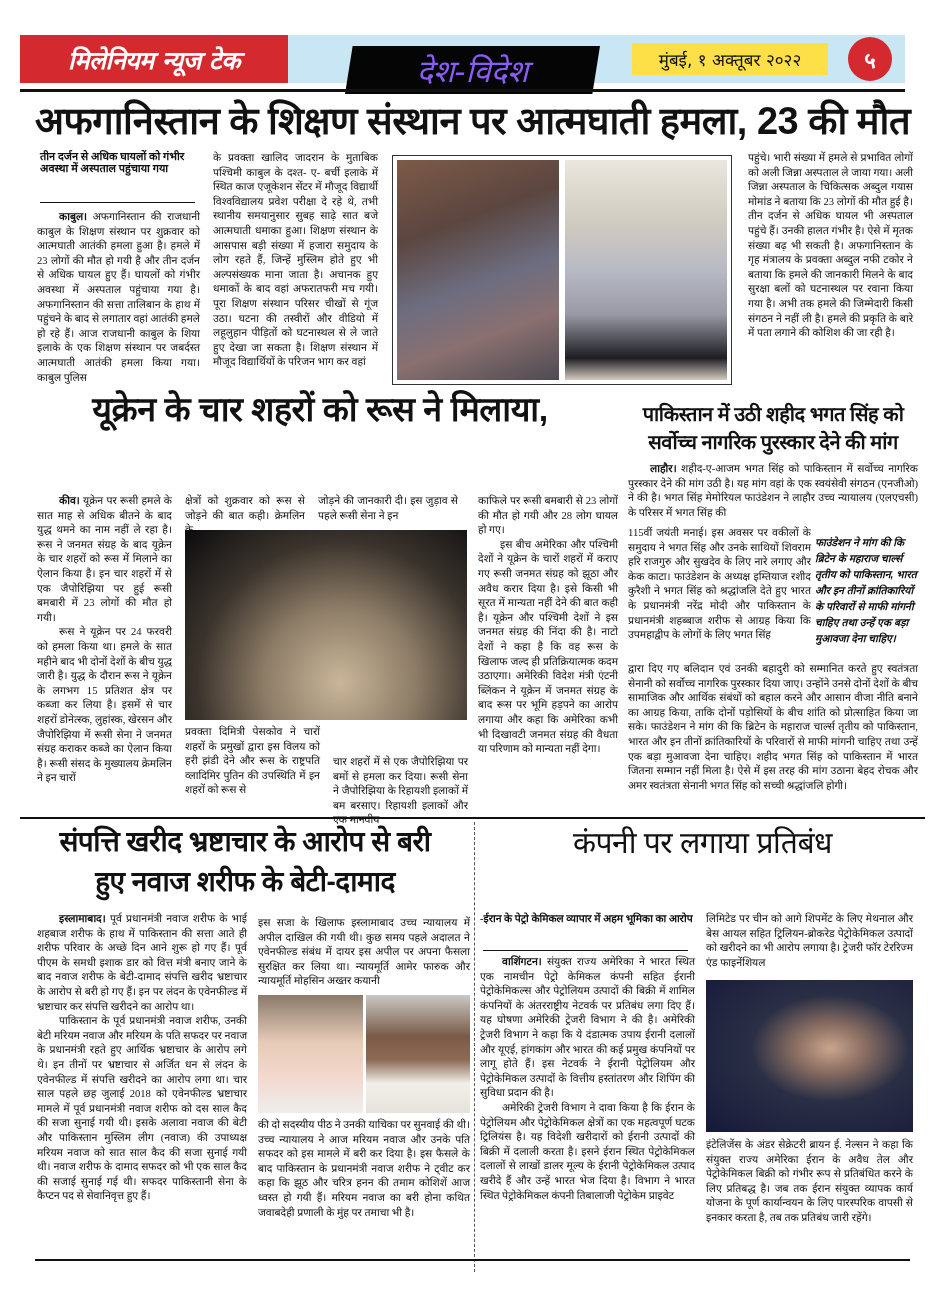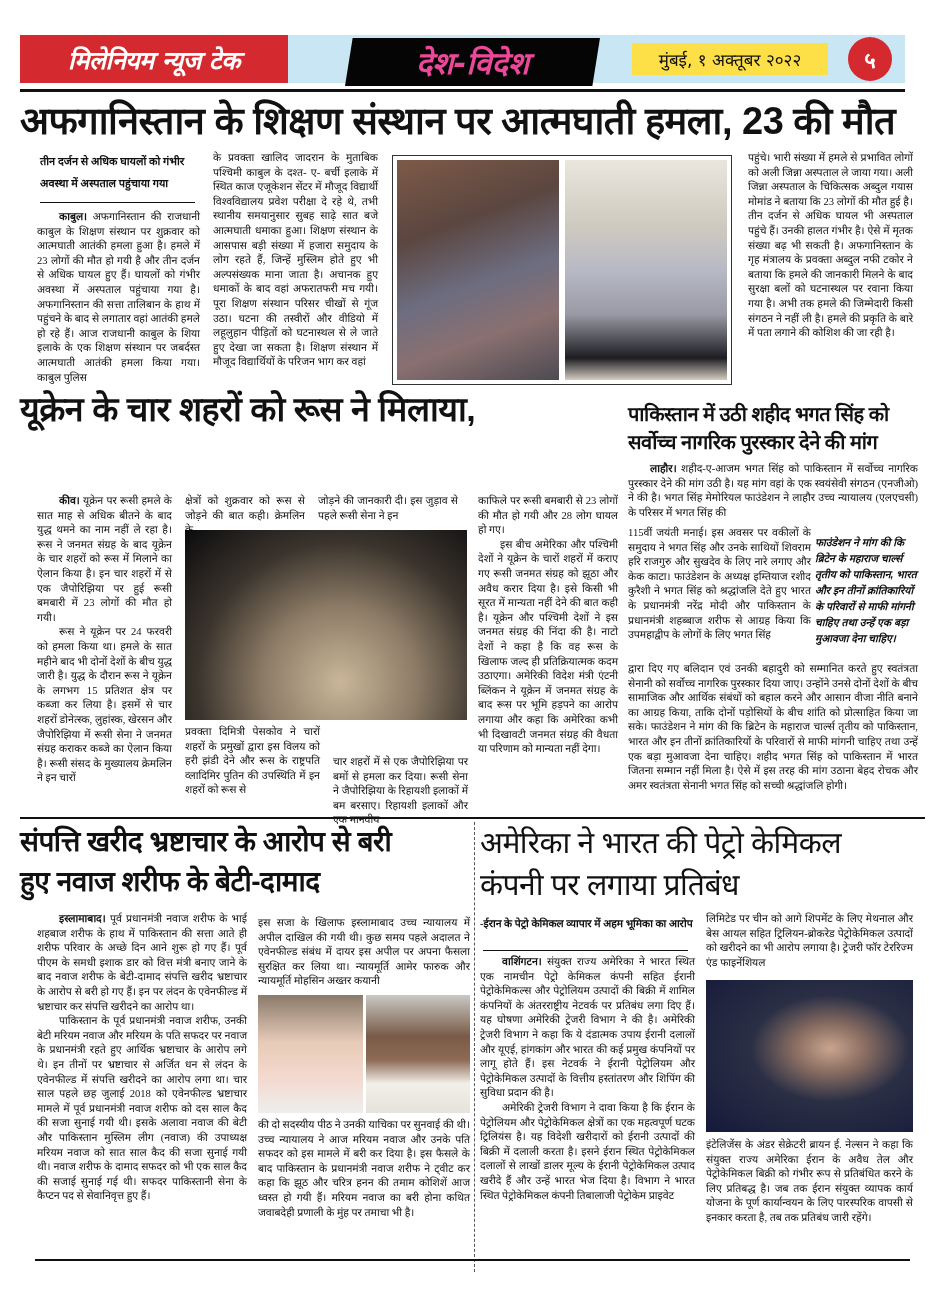--- a/index.html
+++ b/index.html
@@ -1,28 +1,28 @@
 <!DOCTYPE html>
 <html><head>
 <meta charset="utf-8">
 <style>
 *{box-sizing:border-box;margin:0;padding:0}
 body{width:945px;height:1296px;background:#fff;font-family:"DejaVu Sans",sans-serif;color:#111;position:relative;overflow:hidden}
 .abs{position:absolute}
 .masthead{left:20px;top:35px;width:885px;height:48px;background:#c9e6f5}
 .brand{left:20px;top:35px;width:268px;height:48px;background:#d42a2f;color:#fff;font-weight:bold;font-size:25px;display:flex;align-items:center;justify-content:center;letter-spacing:-0.5px;font-style:italic}
-.section{left:345px;top:38px;width:255px;height:48px;background:#050505;color:#ec4899;font-weight:bold;font-size:31px;display:flex;align-items:center;justify-content:center;clip-path:polygon(3% 0,100% 0,97% 100%,0 100%);font-style:italic}
+.section{left:345px;top:46px;width:255px;height:48px;background:#050505;color:#8b5cf6;font-weight:normal;font-size:31px;display:flex;align-items:center;justify-content:center;clip-path:polygon(3% 0,100% 0,97% 100%,0 100%);font-style:italic}
 .dateline{left:632px;top:43px;width:196px;height:32px;background:#fde047;font-size:17px;display:flex;align-items:center;justify-content:center}
 .pageno{left:848px;top:37px;width:44px;height:44px;border-radius:50%;background:#d42a2f;color:#fff;font-weight:bold;font-size:22px;display:flex;align-items:center;justify-content:center}
 .rule{height:3px;background:#111}
-.hl{font-weight:bold;text-align:left;line-height:1.15;font-family:"Liberation Sans Narrow","Liberation Sans",sans-serif;letter-spacing:-0.5px}
+.hl{font-weight:bold;text-align:center;line-height:1.15;font-family:"Liberation Sans Narrow","Liberation Sans",sans-serif;letter-spacing:-0.5px}
 .txt{font-size:10.6px;line-height:14.6px;text-align:justify;font-family:"Liberation Serif",serif}
 .txt p{text-indent:22px}
 .txt b{font-weight:bold}
-.sub{font-size:11px;font-weight:bold;line-height:22px;font-family:"Liberation Serif",serif}
+.sub{font-size:11px;font-weight:bold;line-height:12px;font-family:"Liberation Serif",serif}
 .photo{border:1px solid #333}
 .quote{font-style:italic;font-weight:bold;font-size:10.5px;line-height:16px;font-family:"Liberation Sans",sans-serif}
 .vdash{border-left:1px dashed #555}
 </style>
 </head>
 <body>
 
 <div class="abs masthead"></div>
 <div class="abs brand">मिलेनियम न्यूज टेक</div>
 <div class="abs section">देश-विदेश</div>
@@ -78,21 +78,20 @@
   <p><b>इस्लामाबाद।</b><span> पूर्व प्रधानमंत्री नवाज शरीफ के भाई शहबाज शरीफ के हाथ में पाकिस्तान की सत्ता आते ही शरीफ परिवार के अच्छे दिन आने शुरू हो गए हैं। पूर्व पीएम के समधी इशाक डार को वित्त मंत्री बनाए जाने के बाद नवाज शरीफ के बेटी-दामाद संपत्ति खरीद भ्रष्टाचार के आरोप से बरी हो गए हैं। इन पर लंदन के एवेनफील्ड में भ्रष्टाचार कर संपत्ति खरीदने का आरोप था।</span></p>
   <p>पाकिस्तान के पूर्व प्रधानमंत्री नवाज शरीफ, उनकी बेटी मरियम नवाज और मरियम के पति सफदर पर नवाज के प्रधानमंत्री रहते हुए आर्थिक भ्रष्टाचार के आरोप लगे थे। इन तीनों पर भ्रष्टाचार से अर्जित धन से लंदन के एवेनफील्ड में संपत्ति खरीदने का आरोप लगा था। चार साल पहले छह जुलाई 2018 को एवेनफील्ड भ्रष्टाचार मामले में पूर्व प्रधानमंत्री नवाज शरीफ को दस साल कैद की सजा सुनाई गयी थी। इसके अलावा नवाज की बेटी और पाकिस्तान मुस्लिम लीग (नवाज) की उपाध्यक्ष मरियम नवाज को सात साल कैद की सजा सुनाई गयी थी। नवाज शरीफ के दामाद सफदर को भी एक साल कैद की सजाई सुनाई गई थी। सफदर पाकिस्तानी सेना के कैप्टन पद से सेवानिवृत्त हुए हैं।</p>
 </div>
 <div class="abs txt" style="left:258px;top:916px;width:212px">इस सजा के खिलाफ इस्लामाबाद उच्च न्यायालय में अपील दाखिल की गयी थी। कुछ समय पहले अदालत ने एवेनफील्ड संबंध में दायर इस अपील पर अपना फैसला सुरक्षित कर लिया था। न्यायमूर्ति आमेर फारुक और न्यायमूर्ति मोहसिन अख्तर कयानी</div>
 <div class="abs" style="left:258px;top:995px;width:105px;height:118px;background:linear-gradient(180deg,#8a7a6a 0%,#e7cbb8 40%,#f3d9ce 70%,#eee 100%)"></div>
 <div class="abs" style="left:366px;top:995px;width:104px;height:118px;background:linear-gradient(180deg,#c9c9c4 0%,#7a5a48 35%,#8d6a55 55%,#f1efe8 75%,#e6e3dc 100%)"></div>
 <div class="abs txt" style="left:258px;top:1118px;width:212px">की दो सदस्यीय पीठ ने उनकी याचिका पर सुनवाई की थी। उच्च न्यायालय ने आज मरियम नवाज और उनके पति सफदर को इस मामले में बरी कर दिया है। इस फैसले के बाद पाकिस्तान के प्रधानमंत्री नवाज शरीफ ने ट्वीट कर कहा कि झूठ और चरित्र हनन की तमाम कोशिशें आज ध्वस्त हो गयी हैं। मरियम नवाज का बरी होना कथित जवाबदेही प्रणाली के मुंह पर तमाचा भी है।</div>
 <div class="abs vdash" style="left:474px;top:822px;height:450px"></div>
 
 <div class="abs hl" style="left:480px;top:822px;width:445px;font-size:30px;line-height:42px;font-weight:normal">
-    <div>अमेरिका ने भारत की पेट्रो केमिकल</div>
     <div>कंपनी पर लगाया प्रतिबंध</div>
   </div>
 <div class="abs sub" style="left:480px;top:913px;width:215px;font-size:10.5px">-ईरान के पेट्रो केमिकल व्यापार में अहम भूमिका का आरोप</div>
 <div class="abs" style="left:483px;top:950px;width:205px;height:1px;background:#111"></div>
 <div class="abs txt" style="left:480px;top:955px;width:215px">
   <p><b>वाशिंगटन।</b><span> संयुक्त राज्य अमेरिका ने भारत स्थित एक नामचीन पेट्रो केमिकल कंपनी सहित ईरानी पेट्रोकेमिकल्स और पेट्रोलियम उत्पादों की बिक्री में शामिल कंपनियों के अंतरराष्ट्रीय नेटवर्क पर प्रतिबंध लगा दिए हैं। यह घोषणा अमेरिकी ट्रेजरी विभाग ने की है। अमेरिकी ट्रेजरी विभाग ने कहा कि ये दंडात्मक उपाय ईरानी दलालों और यूएई, हांगकांग और भारत की कई प्रमुख कंपनियों पर लागू होते हैं। इस नेटवर्क ने ईरानी पेट्रोलियम और पेट्रोकेमिकल उत्पादों के वित्तीय हस्तांतरण और शिपिंग की सुविधा प्रदान की है।</span></p>
   <p>अमेरिकी ट्रेजरी विभाग ने दावा किया है कि ईरान के पेट्रोलियम और पेट्रोकेमिकल क्षेत्रों का एक महत्वपूर्ण घटक ट्रिलियंस है। यह विदेशी खरीदारों को ईरानी उत्पादों की बिक्री में दलाली करता है। इसने ईरान स्थित पेट्रोकेमिकल दलालों से लाखों डालर मूल्य के ईरानी पेट्रोकेमिकल उत्पाद खरीदे हैं और उन्हें भारत भेज दिया है। विभाग ने भारत स्थित पेट्रोकेमिकल कंपनी तिबालाजी पेट्रोकेम प्राइवेट</p>
 </div>
 <div class="abs txt" style="left:706px;top:912px;width:207px">लिमिटेड पर चीन को आगे शिपमेंट के लिए मेथनाल और बेस आयल सहित ट्रिलियन-ब्रोकरेड पेट्रोकेमिकल उत्पादों को खरीदने का भी आरोप लगाया है। ट्रेजरी फॉर टेररिज्म एंड फाइनेंशियल</div>
 <div class="abs" style="left:706px;top:980px;width:207px;height:152px;background:radial-gradient(ellipse at 60% 45%,#c9a58e 0%,#8a6e62 20%,#2a2f45 45%,#15193a 100%)"></div>

